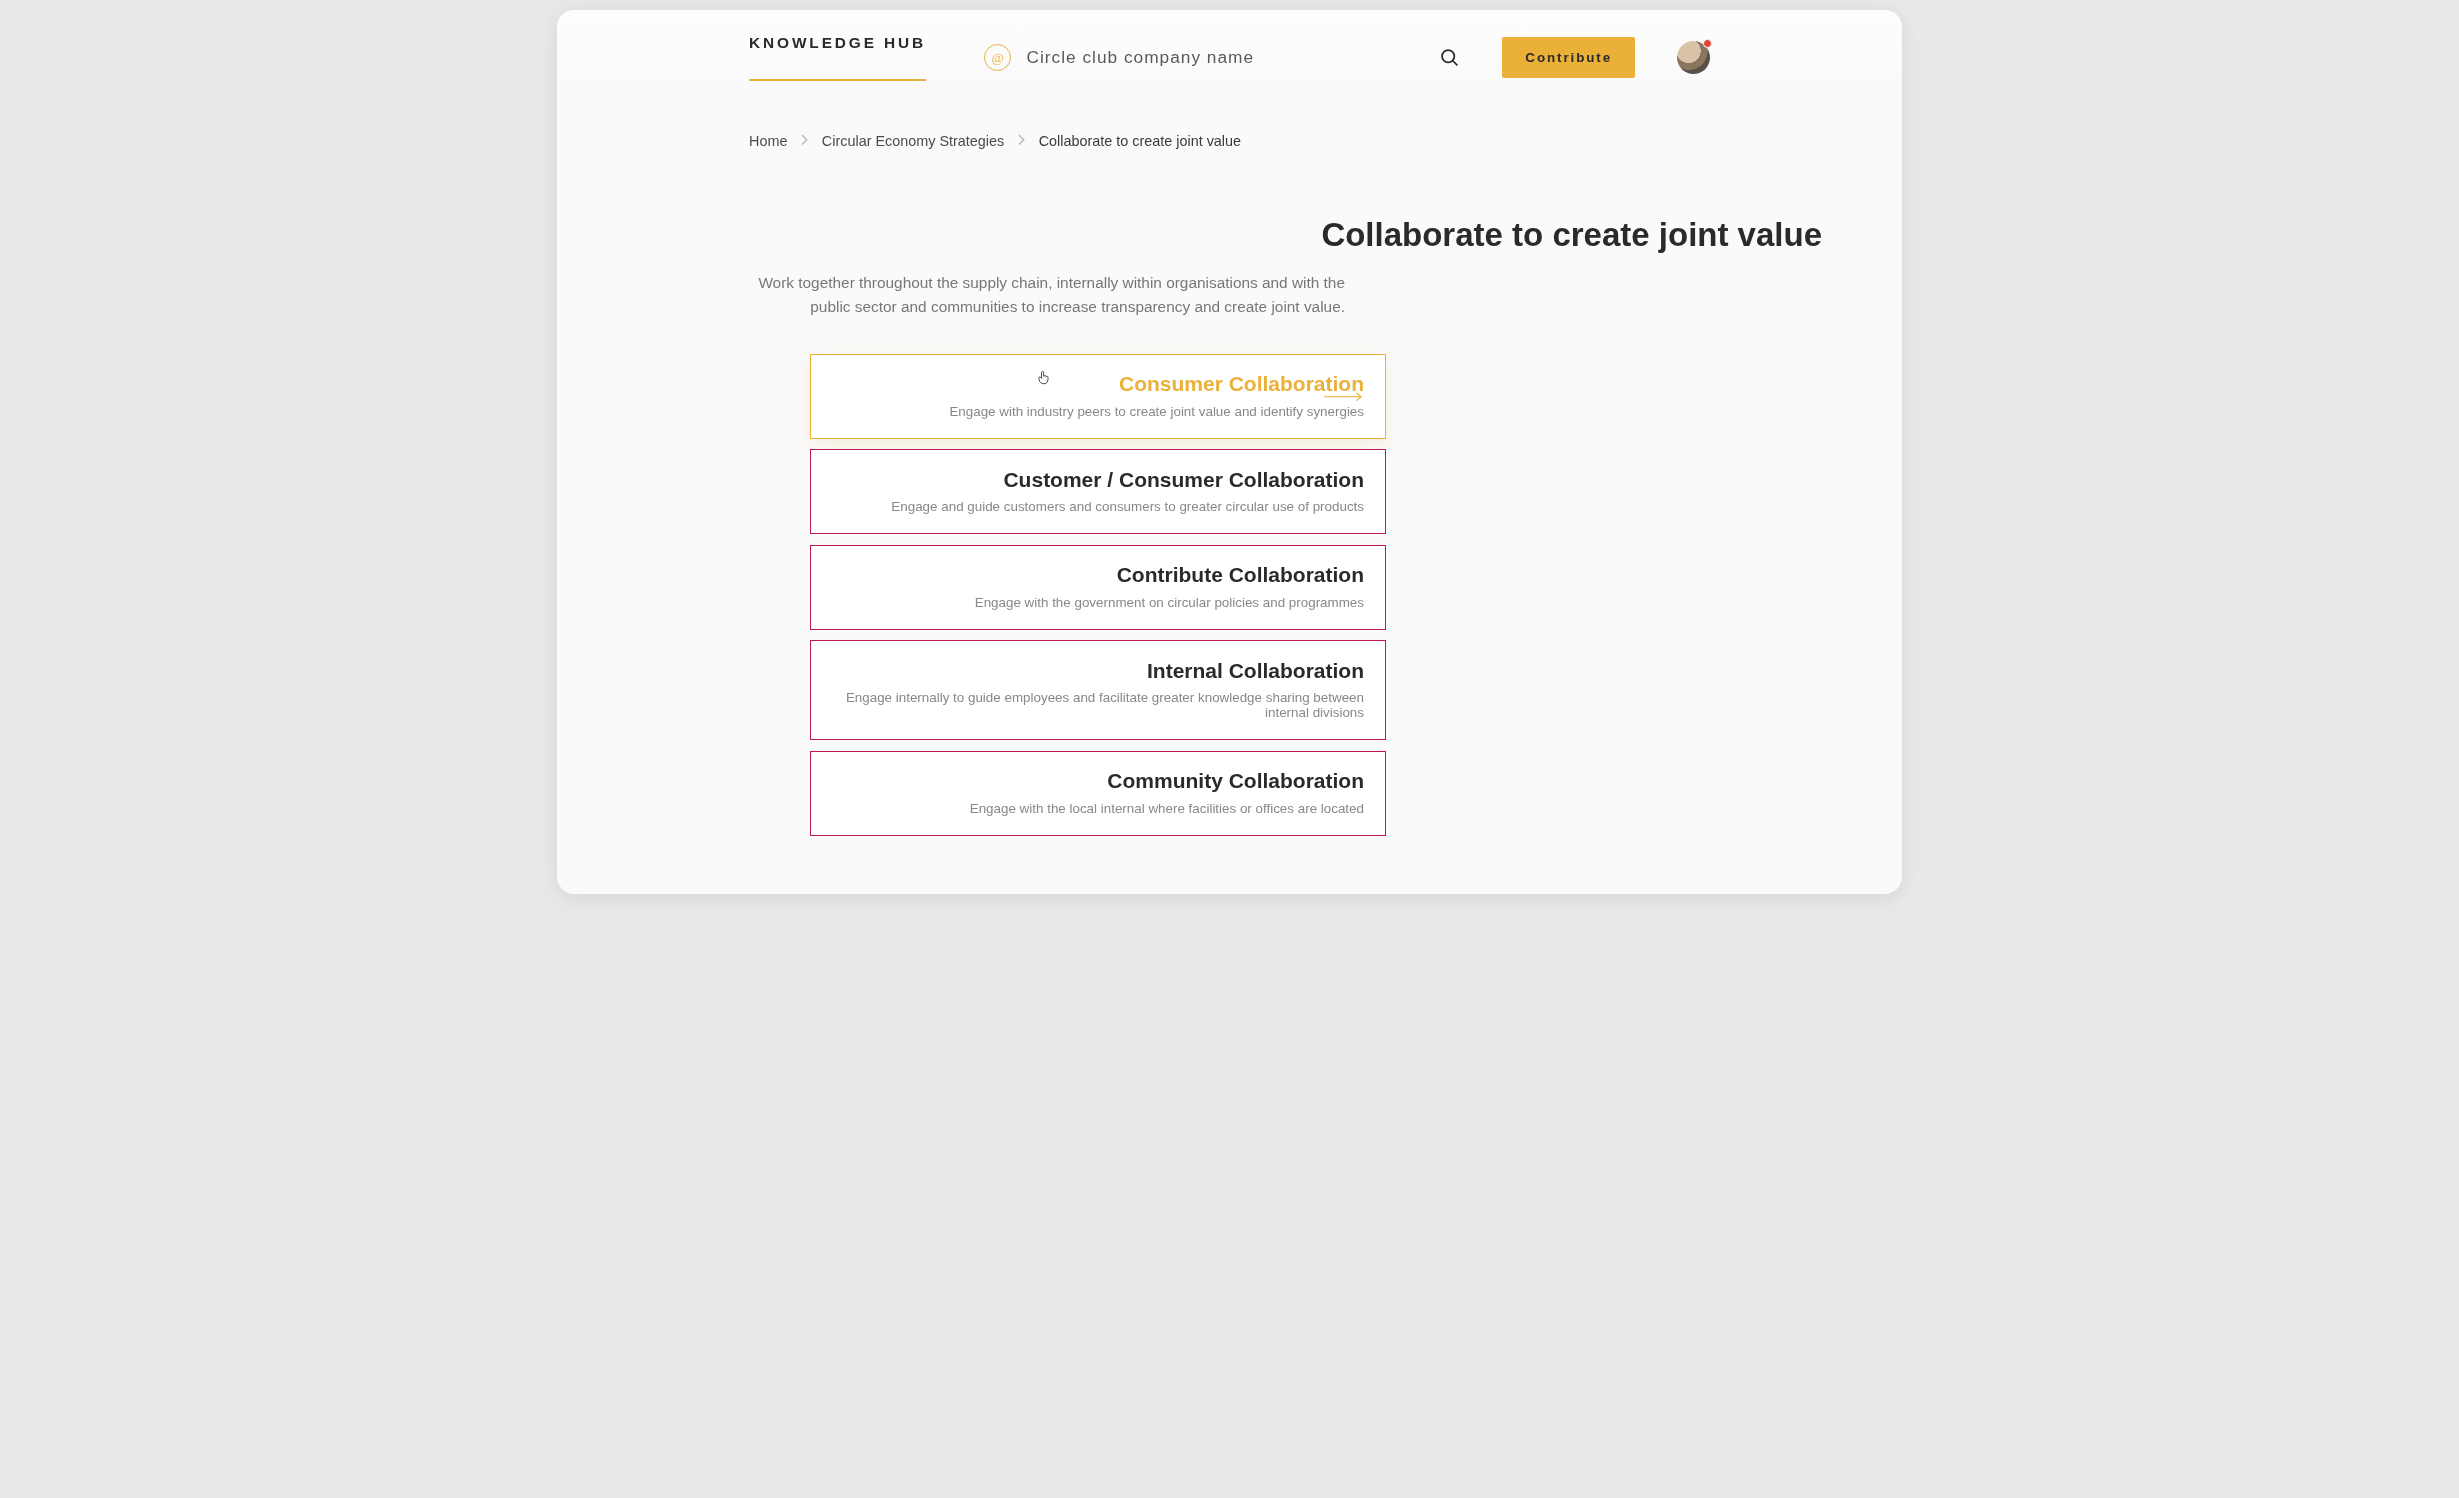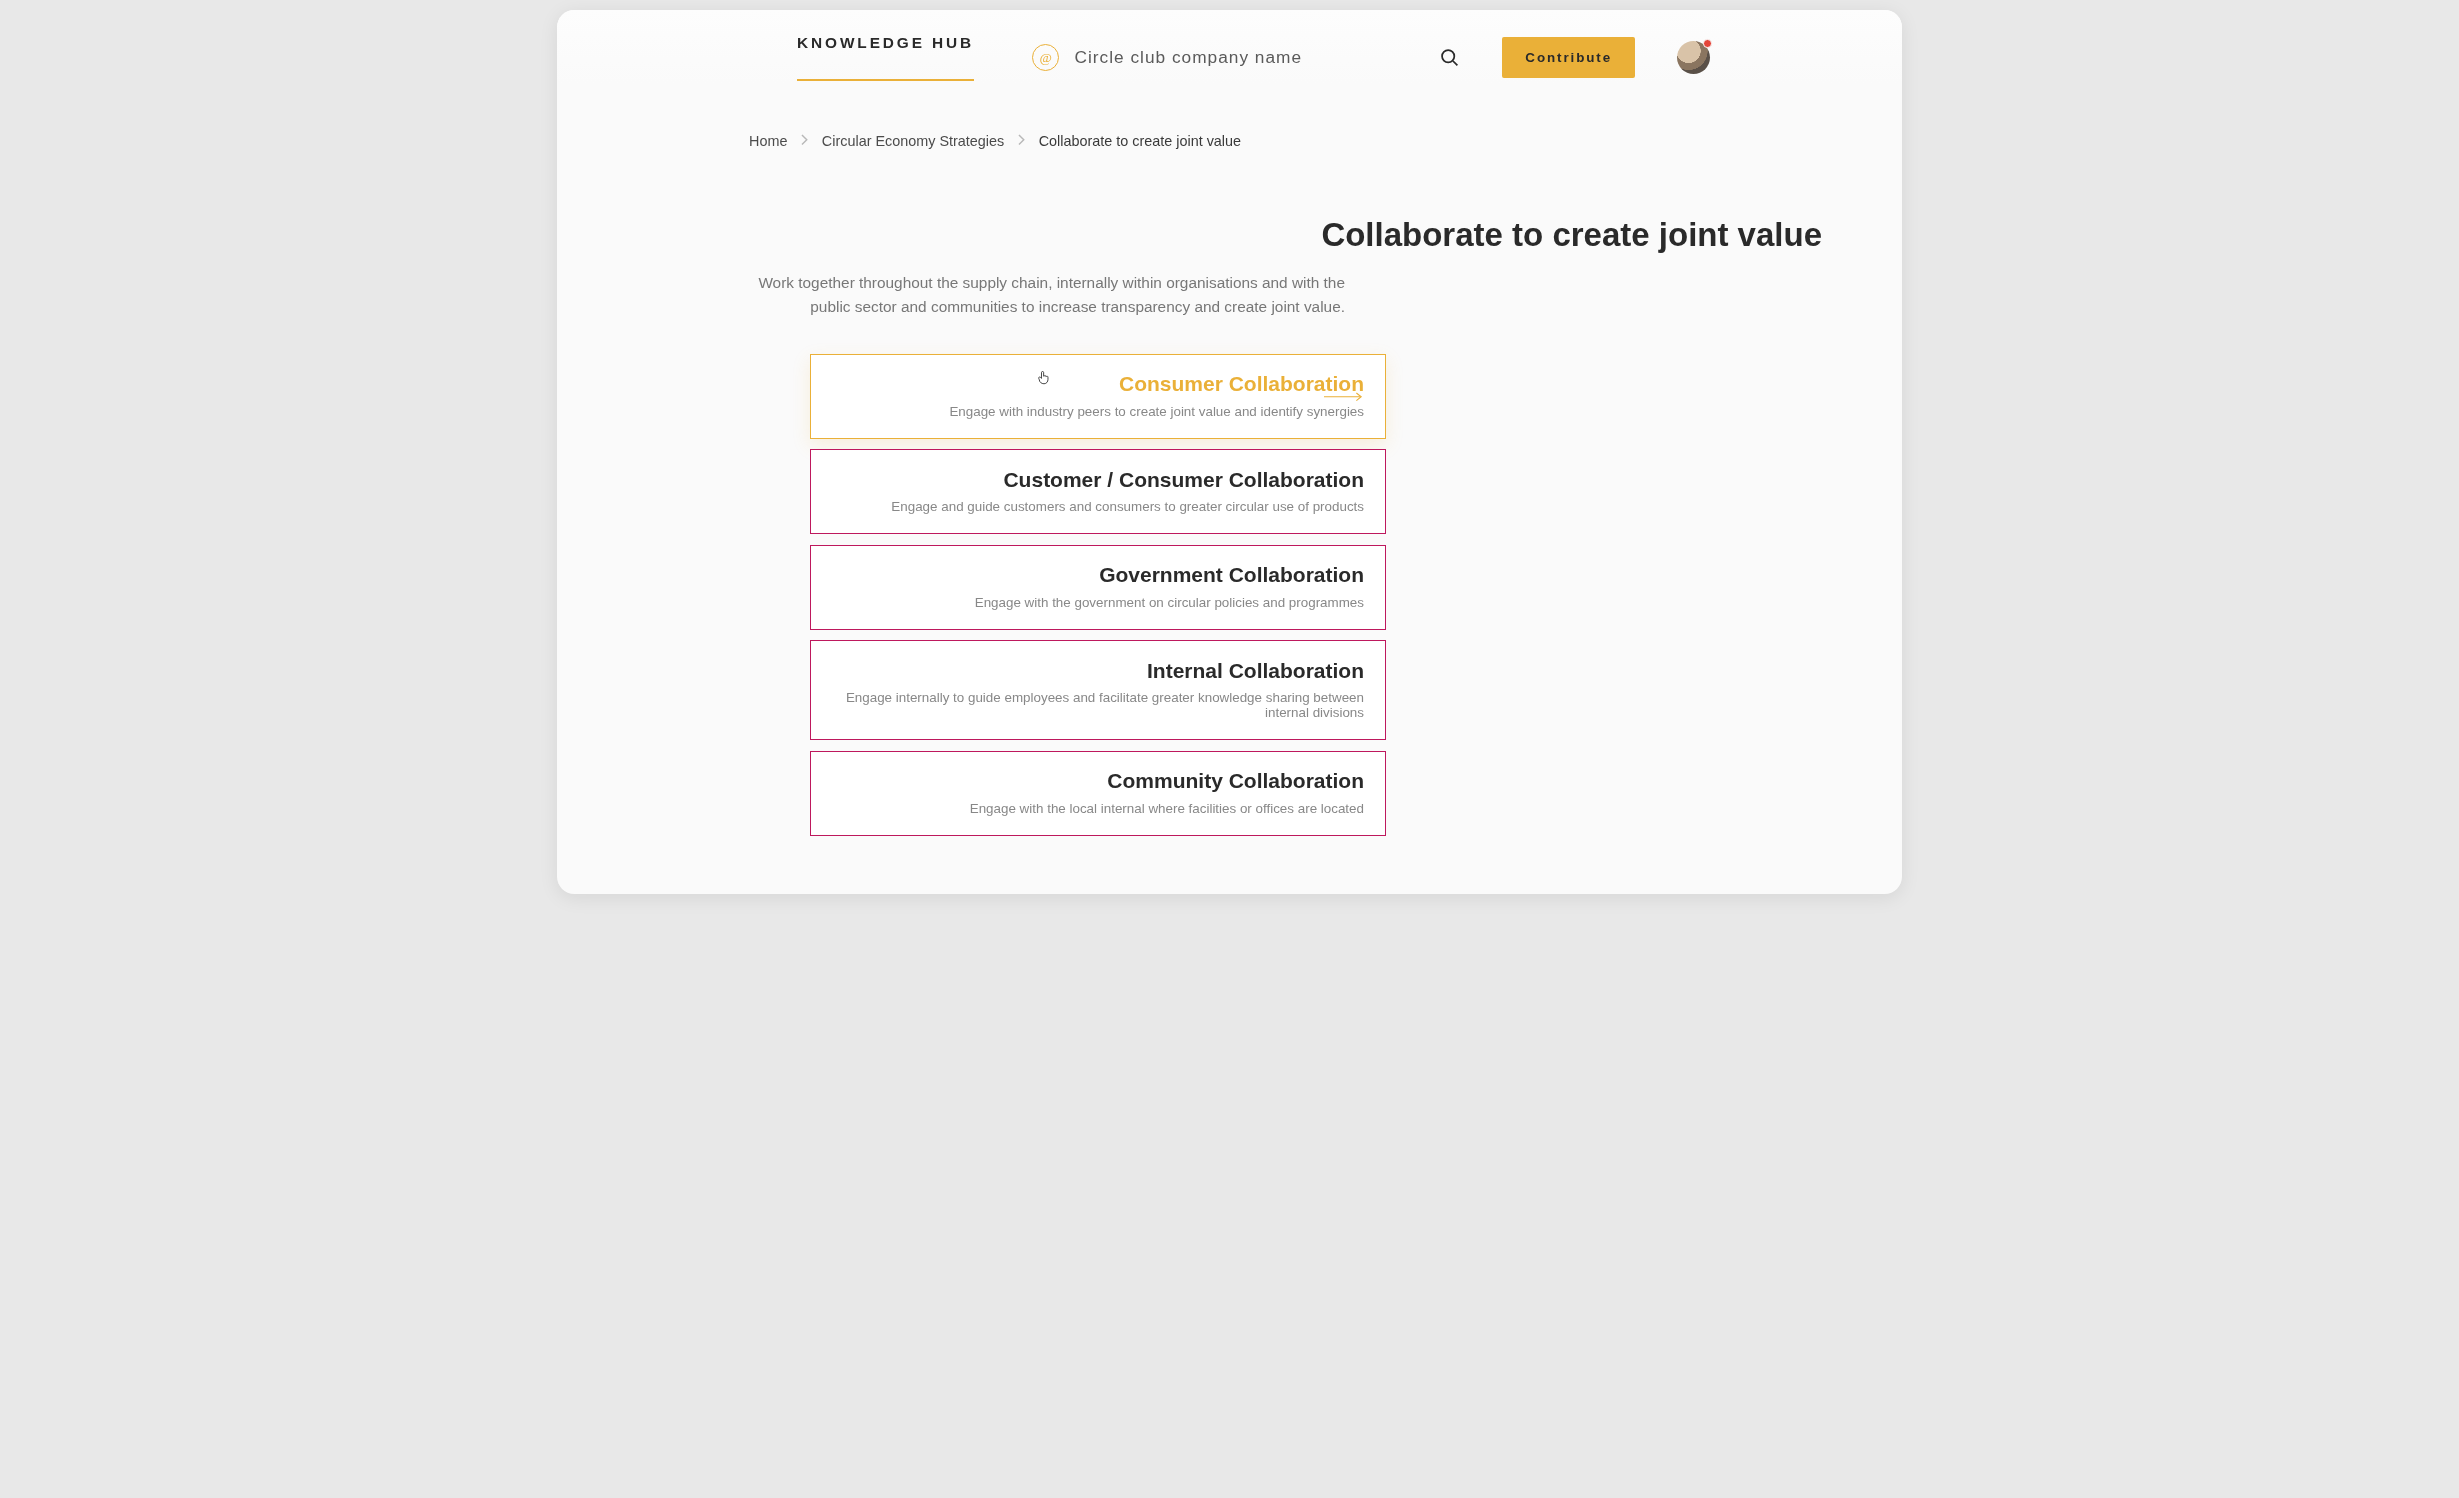--- a/index.html
+++ b/index.html
@@ -28,21 +28,20 @@
   background: linear-gradient(to bottom, #fdfdfd, #fafafa);
 }
 .brand-tab {
   display: inline-block;
   font-weight: 700;
   letter-spacing: 2.9px;
   font-size: 15.4px;
   color: #2a2a2a;
   padding-bottom: 27px;
   border-bottom: 2.9px solid #eab038;
-  margin-left: 48px;
 }
 .company-block {
   display: flex;
   align-items: center;
   margin-left: 58px;
   gap: 15.4px;
 }
 .logo-circle {
   width: 27px; height: 27px;
   border: 1.9px solid #eab038;
@@ -230,21 +229,21 @@
           </svg>
         </span>
       </div>
 
       <div class="card">
         <div class="card-title">Customer / Consumer Collaboration</div>
         <div class="card-desc">Engage and guide customers and consumers to greater circular use of products</div>
       </div>
 
       <div class="card">
-        <div class="card-title">Government Collaboration</div>
+        <div class="card-title">Contribute Collaboration</div>
         <div class="card-desc">Engage with the government on circular policies and programmes</div>
       </div>
 
       <div class="card">
         <div class="card-title">Internal Collaboration</div>
         <div class="card-desc">Engage internally to guide employees and facilitate greater knowledge sharing between internal divisions</div>
       </div>
 
       <div class="card">
         <div class="card-title">Community Collaboration</div>

